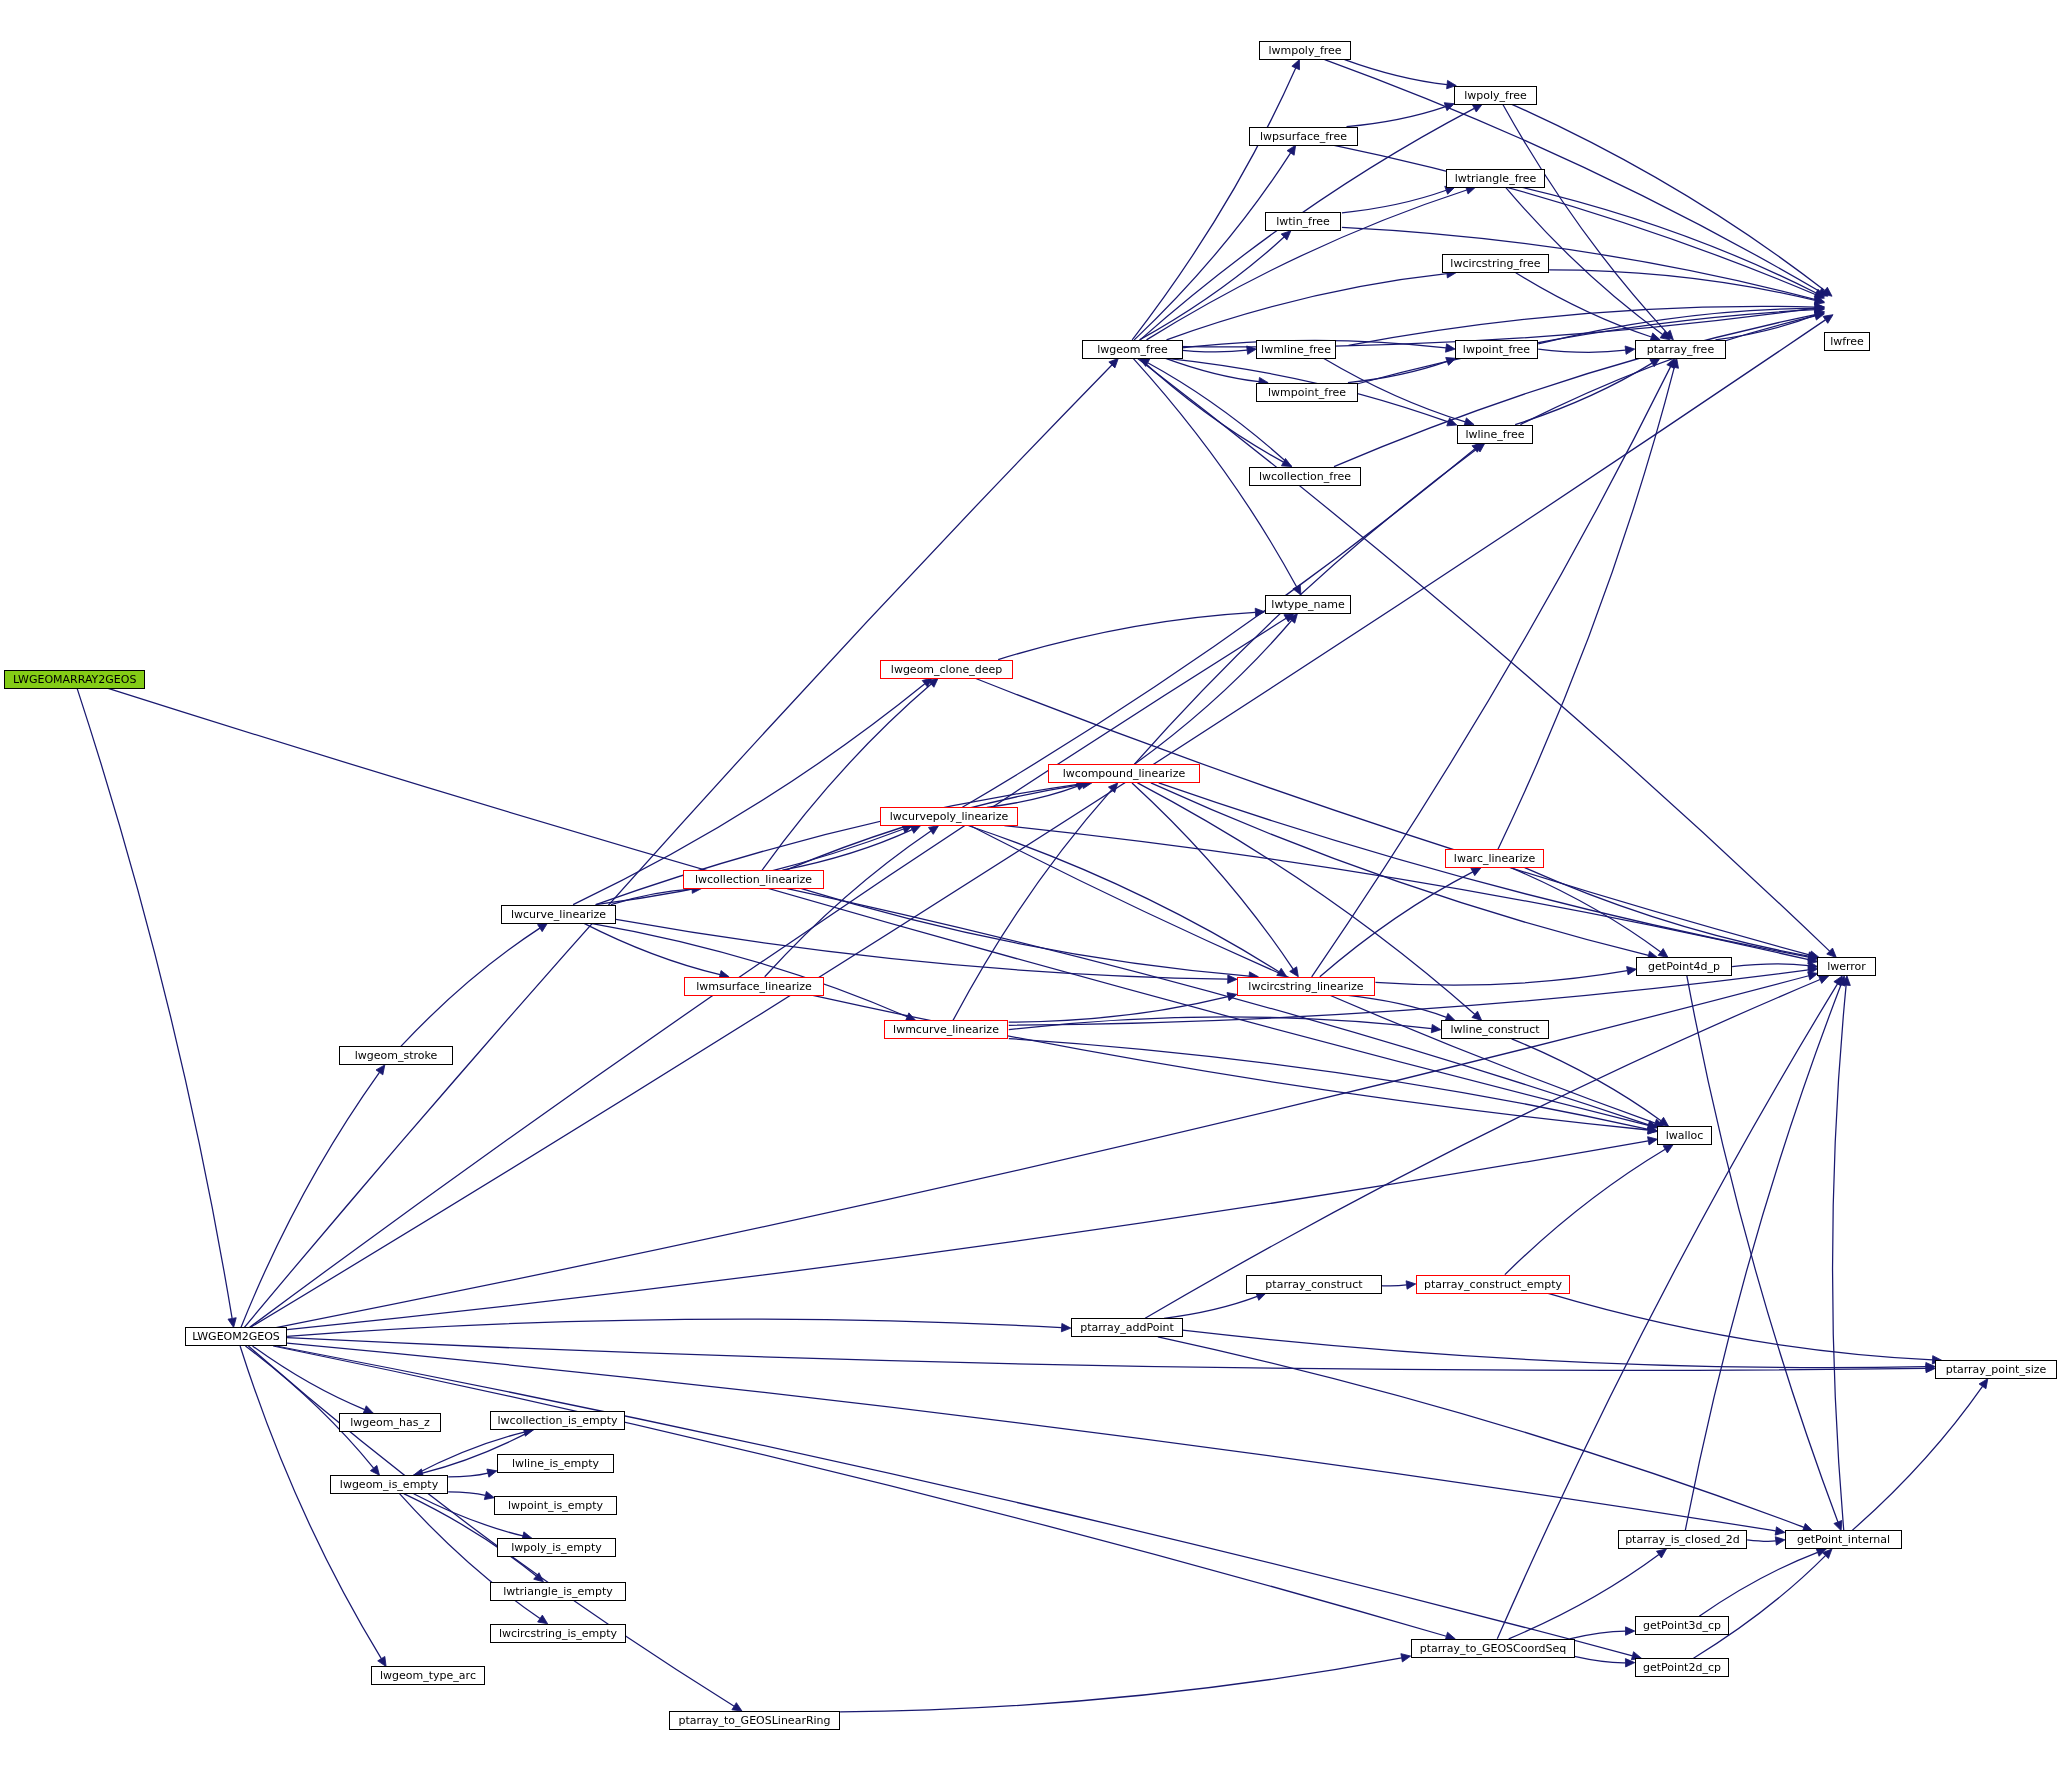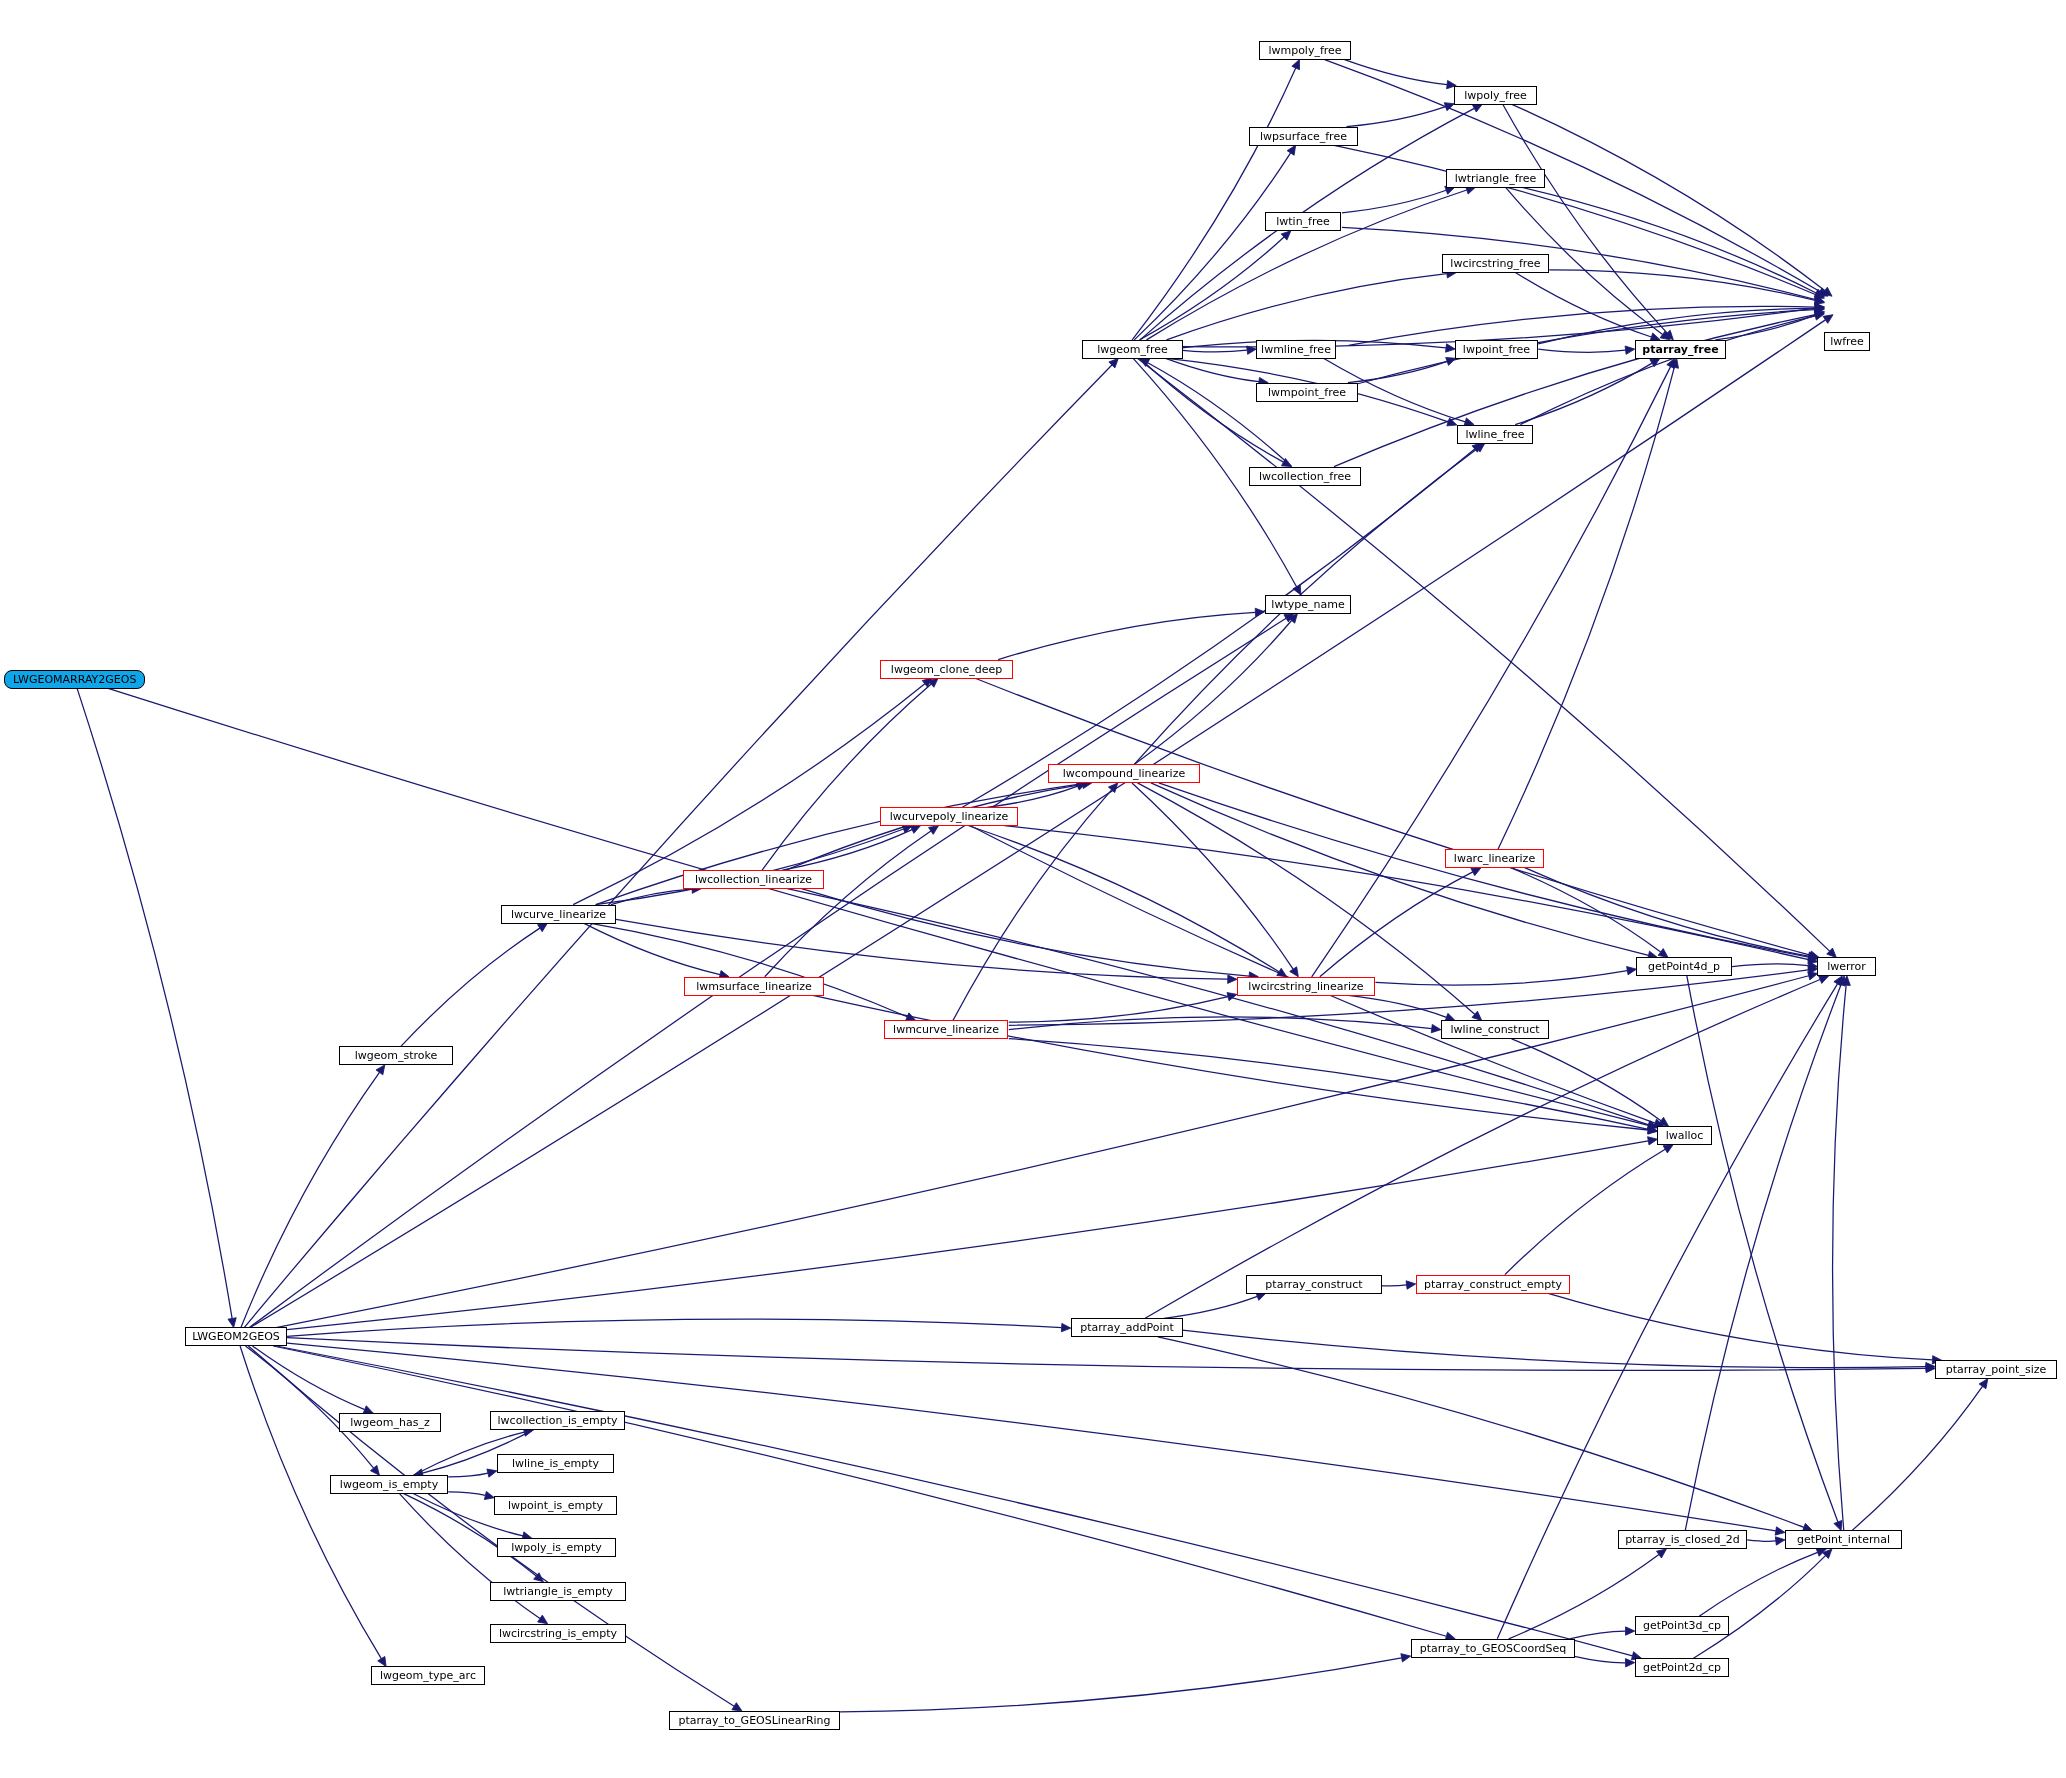--- a/index.html
+++ b/index.html
@@ -5,21 +5,21 @@
   html, body { margin: 0; padding: 0; background: #ffffff; }
   #canvas { position: relative; width: 2067px; height: 1779px; background: #ffffff; overflow: hidden; }
   #edges { position: absolute; left: 0; top: 0; width: 2067px; height: 1779px; }
   .node {
     position: absolute; box-sizing: border-box; height: 18.5px;
     border: 1.3px solid #000000; background: #ffffff;
     font-family: "DejaVu Sans", sans-serif; font-size: 11px; color: #000000;
     display: flex; align-items: center; justify-content: center;
     white-space: nowrap; cursor: pointer;
   }
-  .node.root { background: #0ea5e9; cursor: default; border-radius: 8px; }
+  .node.root { background: #84cc16; cursor: default; }
   .node.truncated { border-color: #ff0000; }
   .edge { fill: none; stroke: #191970; stroke-width: 1.5; }
   .arrow { fill: #191970; stroke: #191970; stroke-width: 1; }
 </style>
 </head>
 <body>
 
 <div id="canvas">
   <svg id="edges" xmlns="http://www.w3.org/2000/svg" viewBox="0 0 2463 2120" width="2067" height="1779">
       <path d="M91.7,820.0 Q214.1,1193.9 276.5,1571.1" class="edge"></path>
@@ -275,21 +275,21 @@
       <div class="node" style="left: 1454px; top: 86px; width: 83px;">lwpoly_free</div>
       <div class="node" style="left: 1249px; top: 127px; width: 109px;">lwpsurface_free</div>
       <div class="node" style="left: 1446px; top: 169px; width: 99px;">lwtriangle_free</div>
       <div class="node" style="left: 1265px; top: 212px; width: 76px;">lwtin_free</div>
       <div class="node" style="left: 1442px; top: 254px; width: 107px;">lwcircstring_free</div>
       <div class="node" style="left: 1256px; top: 340px; width: 80px;">lwmline_free</div>
       <div class="node" style="left: 1455px; top: 340px; width: 83px;">lwpoint_free</div>
       <div class="node" style="left: 1256px; top: 383px; width: 102px;">lwmpoint_free</div>
       <div class="node" style="left: 1457px; top: 425px; width: 76px;">lwline_free</div>
       <div class="node" style="left: 1249px; top: 467px; width: 112px;">lwcollection_free</div>
-      <div class="node" style="left: 1635px; top: 340px; width: 91px; font-weight: bold;">ptarray_free</div>
+      <div class="node" style="left: 1635px; top: 340px; width: 91px;">ptarray_free</div>
       <div class="node" style="left: 1824px; top: 296px; width: 46px; margin-top: 36px;">lwfree</div>
       <div class="node" style="left: 1265px; top: 595px; width: 86px;">lwtype_name</div>
       <div class="node truncated" style="left: 880px; top: 660px; width: 133px;">lwgeom_clone_deep</div>
       <div class="node truncated" style="left: 1048px; top: 764px; width: 152px;">lwcompound_linearize</div>
       <div class="node truncated" style="left: 880px; top: 807px; width: 138px;">lwcurvepoly_linearize</div>
       <div class="node truncated" style="left: 683px; top: 870px; width: 141px;">lwcollection_linearize</div>
       <div class="node" style="left: 501px; top: 905px; width: 115px;">lwcurve_linearize</div>
       <div class="node truncated" style="left: 684px; top: 977px; width: 140px;">lwmsurface_linearize</div>
       <div class="node truncated" style="left: 884px; top: 1020px; width: 124px;">lwmcurve_linearize</div>
       <div class="node truncated" style="left: 1445px; top: 849px; width: 99px;">lwarc_linearize</div>

